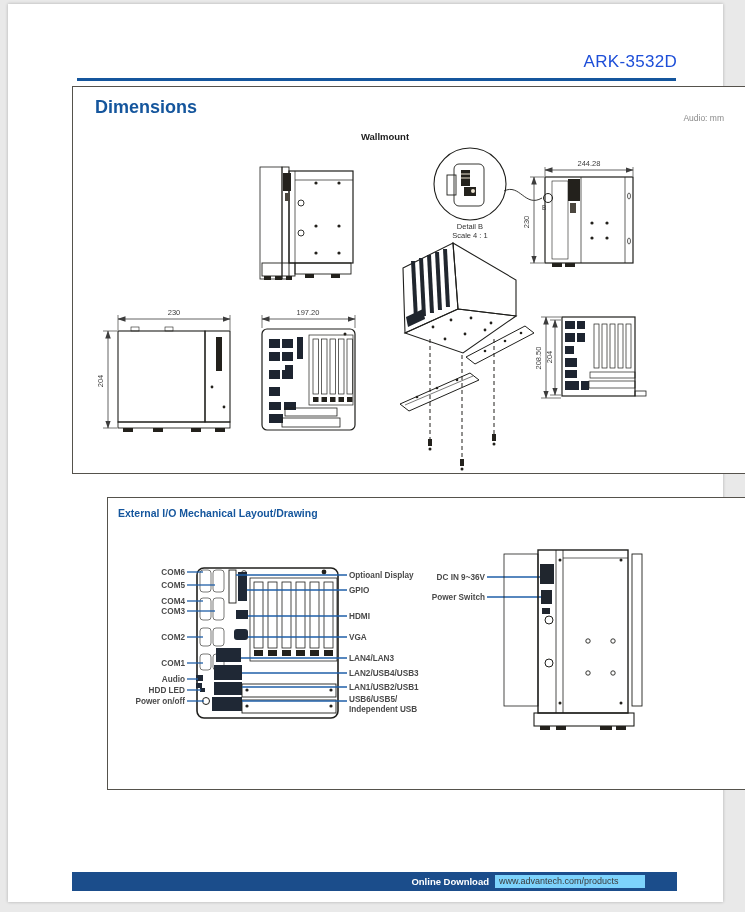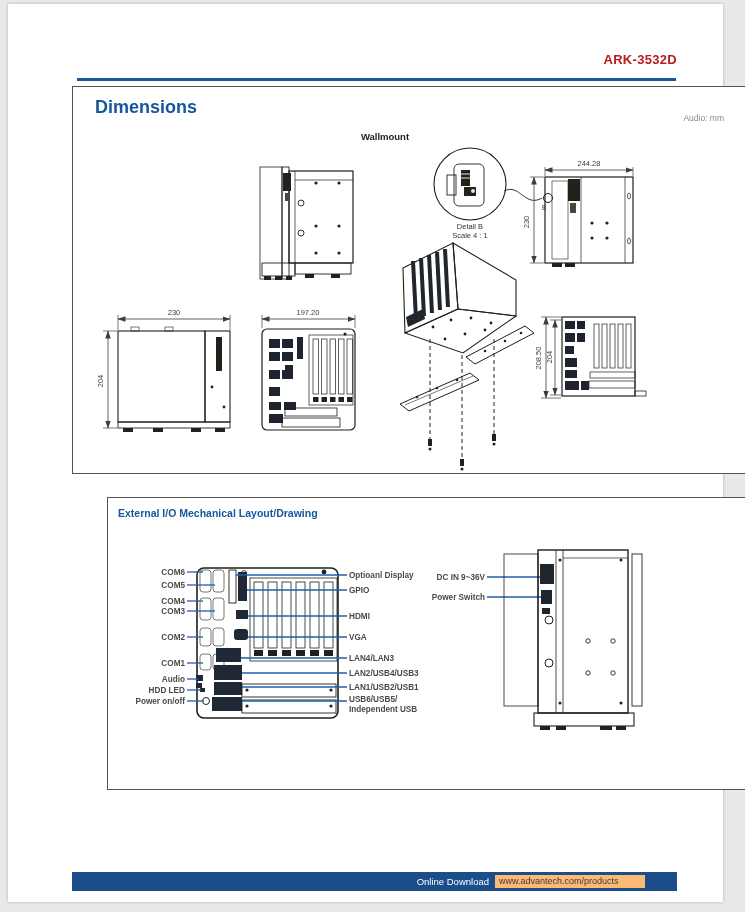--- a/index.html
+++ b/index.html
@@ -1,33 +1,33 @@
 <!DOCTYPE html>
 <html><head>
 <meta charset="utf-8">
 <style>
   html,body{margin:0;padding:0;}
   body{width:745px;height:912px;background:#e9e9e9;position:relative;
        font-family:"Liberation Sans",sans-serif;overflow:hidden;}
   .page{position:absolute;left:8px;top:4px;width:715px;height:898px;background:#ffffff;
         box-shadow:0 0 3px rgba(0,0,0,.25);}
-  .product-title{position:absolute;top:48px;right:46px;font-size:13px;font-weight:bold;
-        color:#b91c1c;letter-spacing:.3px;}
+  .product-title{position:absolute;top:48px;right:46px;font-size:17px;font-weight:normal;
+        color:#1d4ed8;letter-spacing:.3px;}
   .header-rule{position:absolute;left:69px;top:74px;width:599px;height:3px;background:#15569d;}
   .sec-box{position:absolute;left:64px;width:645px;border:1px solid #55524c;background:#fff;}
   .dim-box{top:82px;height:386px;padding-left:44px;}
   .io-box{top:493px;height:291px;margin-left:35px;}
   .dim-title{position:absolute;left:22px;top:10px;font-size:18px;font-weight:bold;color:#15569d;}
   .unit-label{position:absolute;right:38px;top:26px;font-size:8.5px;color:#8a8a8a;}
   .io-title{position:absolute;left:10px;top:9px;font-size:10.5px;font-weight:bold;color:#15569d;}
   .drawing-svg{position:absolute;left:0;top:0;}
   .footer-bar{position:absolute;left:64px;top:868px;width:605px;height:19px;background:#1b4d8b;
         display:flex;align-items:center;justify-content:flex-end;padding-right:32px;box-sizing:border-box;}
-  .footer-label{color:#fff;font-size:9.5px;font-weight:normal;margin-right:6px;white-space:nowrap;margin-left:44px;}
-  .url-box{background:#fdba74;width:142px;height:13px;font-size:9px;color:#3a3a3a;
+  .footer-label{color:#fff;font-size:9.5px;font-weight:bold;margin-right:6px;white-space:nowrap;margin-left:44px;}
+  .url-box{background:#7dd3fc;width:142px;height:13px;font-size:9px;color:#3a3a3a;
         line-height:13px;padding:0 4px;overflow:hidden;white-space:nowrap;}
   svg text{font-family:"Liberation Sans",sans-serif;}
   .dim-t{font-size:7.5px;fill:#3d3d3d;}
   .cap-t{font-size:7.5px;fill:#333;}
   .wall-t{font-size:9.5px;font-weight:bold;fill:#1d1d1d;}
   .lbl{font-size:8.2px;font-weight:bold;fill:#4a4a4a;}
   .bmark{font-size:6.5px;fill:#333;}
   .oline{stroke:#1f1f1c;fill:none;}
 </style>
 </head>

